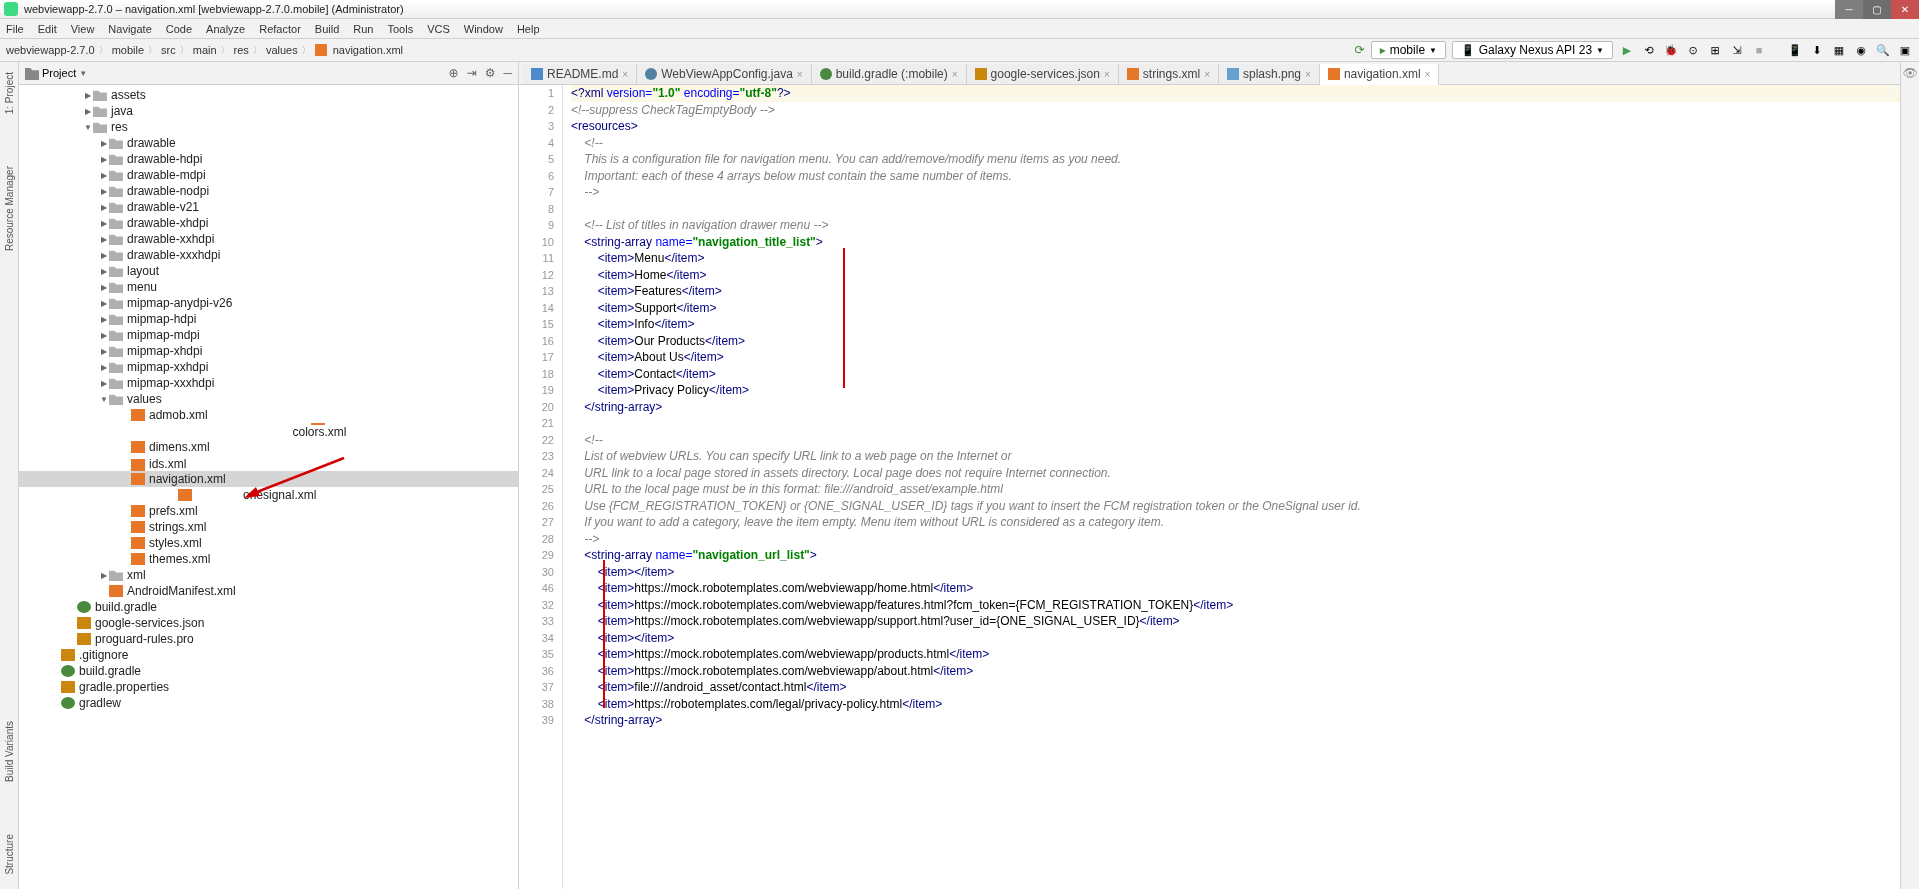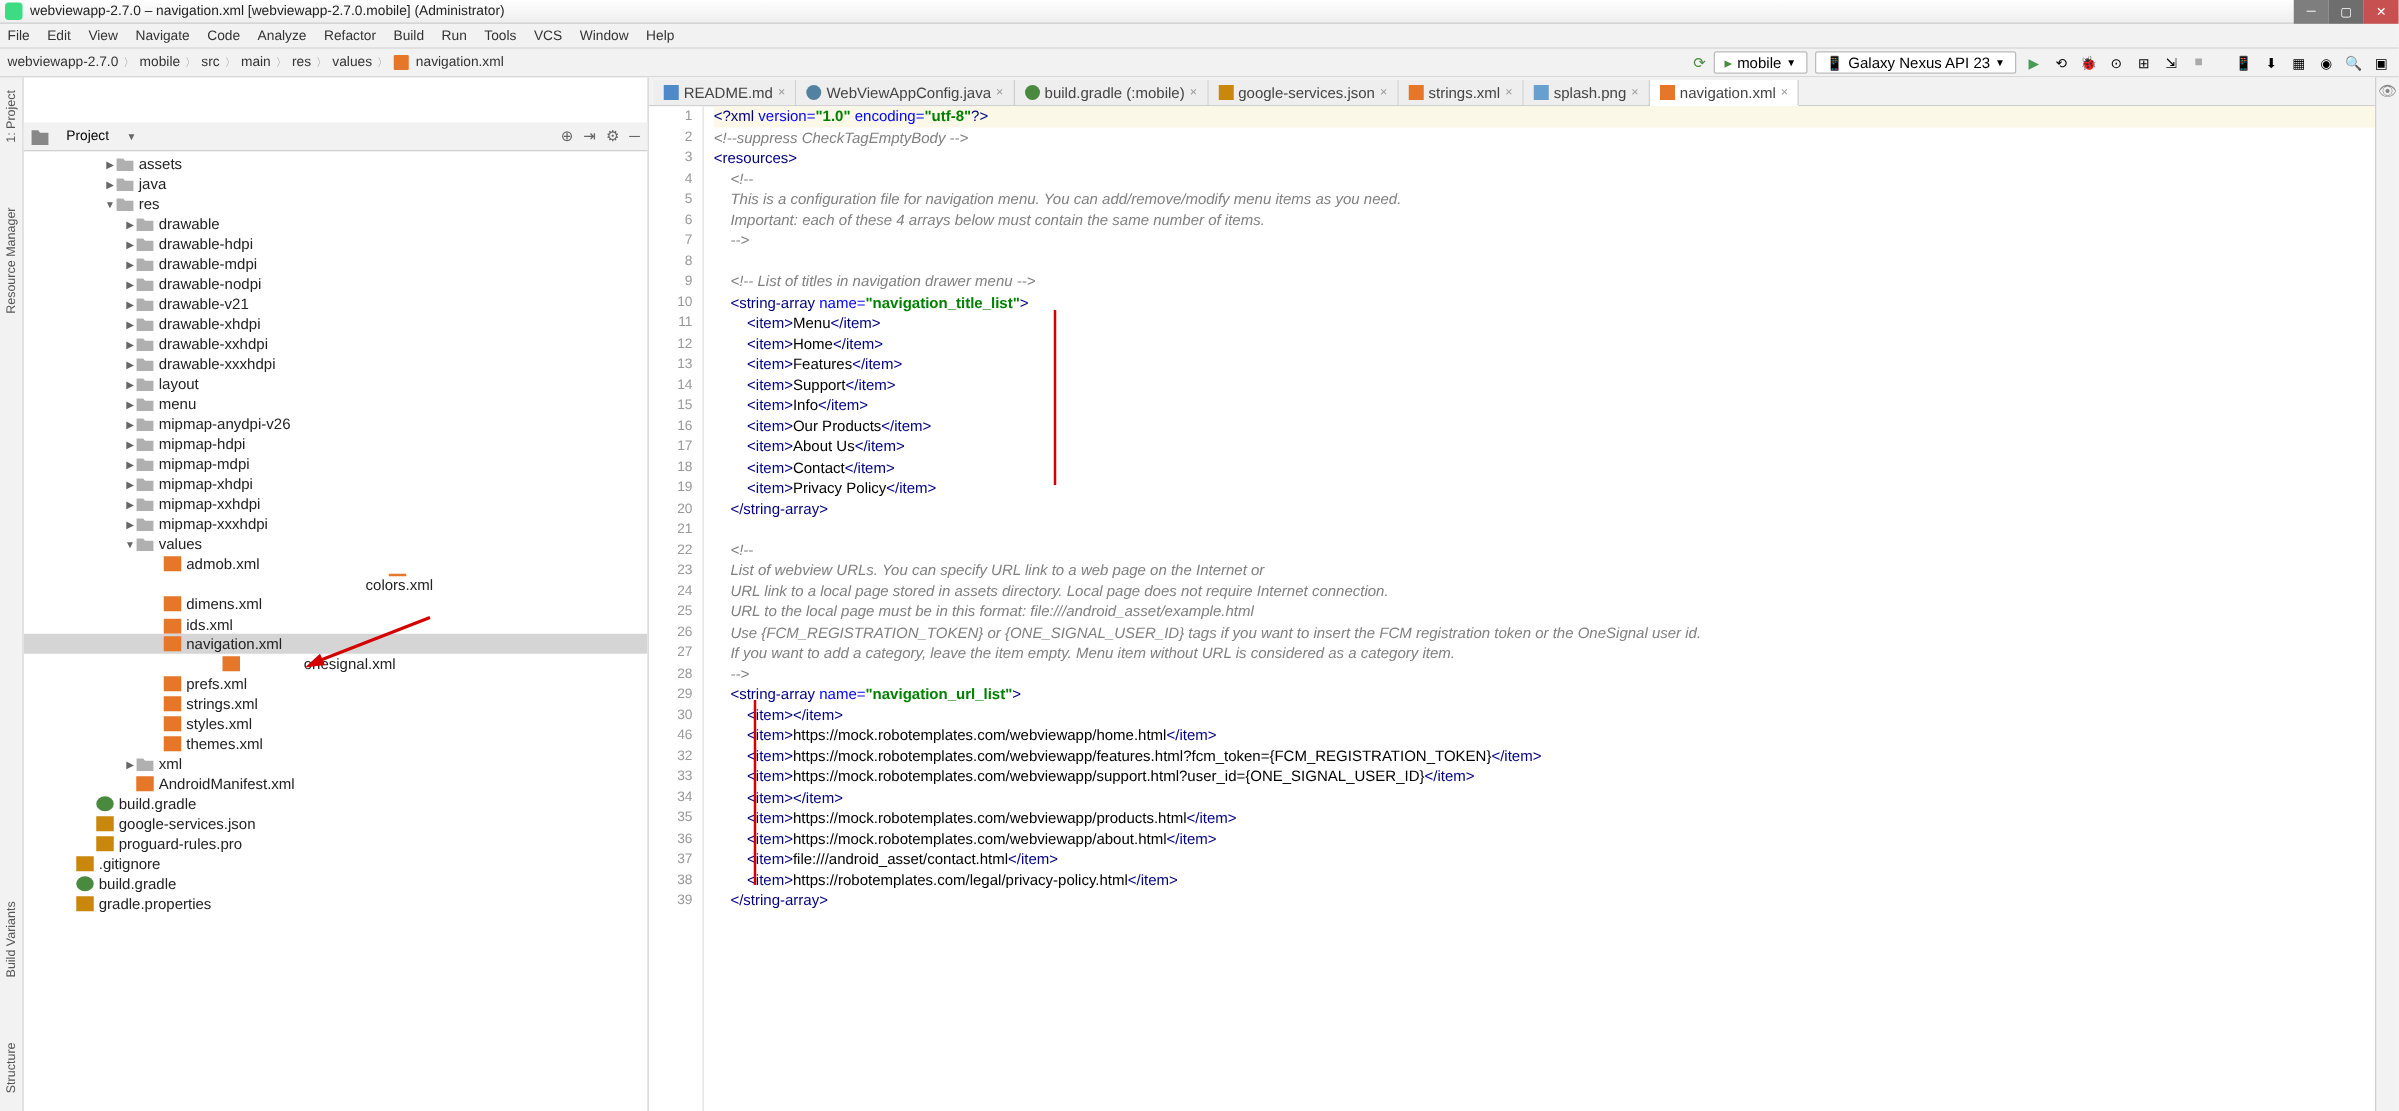--- a/index.html
+++ b/index.html
@@ -20,21 +20,21 @@
 .breadcrumb .sep { color: #999; font-size: 9px; }
 .breadcrumb .xml-icon { width: 12px; height: 12px; background: #e77728; display: inline-block; margin-right: 2px; border-radius: 1px; }
 .nav-right { display: flex; align-items: center; gap: 6px; }
 .nav-dd { border: 1px solid #bbb; padding: 1px 8px; font-size: 11px; border-radius: 2px; background: #fff; display: flex; align-items: center; gap: 4px; }
 .nav-icons { display: flex; gap: 6px; }
 .nav-icons span { width: 16px; height: 16px; display: inline-flex; align-items: center; justify-content: center; font-size: 11px; }
 .content { display: flex; height: calc(100vh - 62px); }
 .left-gutter { width: 19px; background: #f2f2f2; border-right: 1px solid #d0d0d0; display: flex; flex-direction: column; align-items: center; padding-top: 4px; gap: 40px; }
 .left-gutter .vtab { writing-mode: vertical-rl; transform: rotate(180deg); font-size: 10px; color: #555; padding: 6px 2px; }
 .project-panel { width: 500px; background: #fff; border-right: 1px solid #d0d0d0; display: flex; flex-direction: column; position: relative; }
-.panel-header { height: 23px; background: #f2f2f2; border-bottom: 1px solid #d0d0d0; display: flex; align-items: center; padding: 0 6px; gap: 14px; margin-top: 36px; }
+.panel-header { height: 23px; background: #f2f2f2; border-bottom: 1px solid #d0d0d0; display: flex; align-items: center; padding: 0 6px; gap: 3px; }
 .panel-header .dir-icon { width: 14px; height: 14px; background: #888; clip-path: polygon(0 15%,40% 15%,50% 30%,100% 30%,100% 100%,0 100%); }
 .panel-header .proj-label { font-size: 11px; font-weight: 500; }
 .panel-header .dd { font-size: 8px; color: #666; }
 .panel-header .right-icons { margin-left: auto; display: flex; gap: 8px; }
 .panel-header .right-icons span { font-size: 12px; color: #666; }
 .tree { flex: 1; overflow: auto; padding: 2px 0; position: relative; }
 .tree-row { display: flex; align-items: center; height: 16px; font-size: 11px; color: #222; white-space: nowrap; position: relative; }
 .tree-row.selected { background: #d5d5d5; }
 .arrow { width: 10px; text-align: center; font-size: 8px; color: #666; }
 .folder-icon { width: 14px; height: 12px; background: #b0b0b0; clip-path: polygon(0 15%,40% 15%,50% 30%,100% 30%,100% 100%,0 100%); margin-right: 4px; }
@@ -351,20 +351,25 @@
         <div class="tree-row" style="padding-left: 32px;">
           <span class="arrow"></span>
           <span class="file-icon grad"></span>
           <span>build.gradle</span>
         </div>
         <div class="tree-row" style="padding-left: 32px;">
           <span class="arrow"></span>
           <span class="file-icon json"></span>
           <span>gradle.properties</span>
         </div>
+        <div class="tree-row" style="padding-left: 32px;">
+          <span class="arrow"></span>
+          <span class="file-icon grad"></span>
+          <span>gradlew</span>
+        </div>
         <div class="red-arrow">
         <svg viewBox="0 0 120 50">
             <line x1="110" y1="5" x2="15" y2="42" stroke="#d40000" stroke-width="2.5"></line>
             <polygon points="10,45 22,34 26,43" fill="#d40000"></polygon>
           </svg>
       </div>
     </div>
   </div>
 
   <div class="editor-area">

